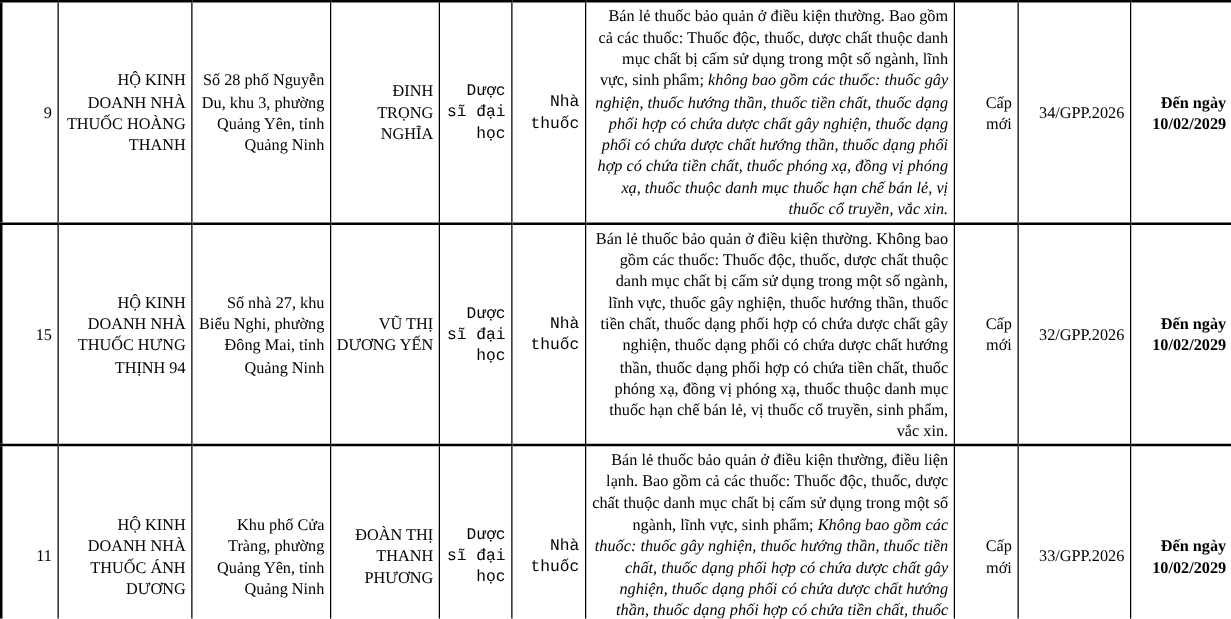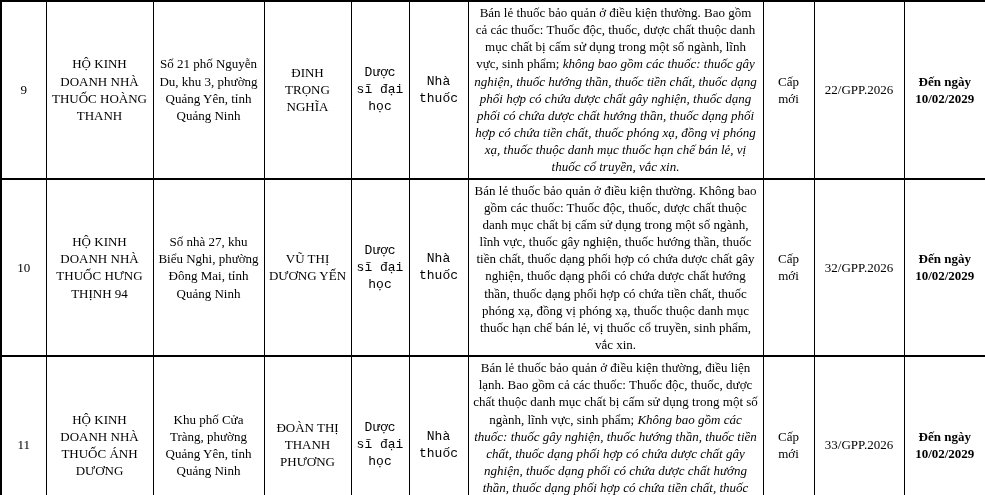--- a/index.html
+++ b/index.html
@@ -23,21 +23,21 @@
     height: 495px;
     border: 2px solid #000;
   }
   table.lic td {
     border-left: 1px solid #000;
     border-right: 1px solid #000;
     border-top: 2px solid #000;
     border-bottom: 2px solid #000;
     font-size: 13px;
     line-height: 1.32;
-    text-align: center;
+    text-align: right;
     vertical-align: middle;
     padding: 2px 4px;
     overflow: hidden;
   }
   td.c-stt { padding: 2px 2px; }
   td.c-name { padding: 2px 7px; }
   td.c-address {
     text-align: left;
     padding: 2px 3px 2px 8px;
   }
@@ -69,31 +69,31 @@
       <col style="width:59px">
       <col style="width:295px">
       <col style="width:51px">
       <col style="width:90px">
       <col style="width:82px">
     </colgroup>
     <tbody>
       <tr style="height:169px;">
         <td class="c-stt">9</td>
         <td class="c-name">HỘ KINH DOANH NHÀ THUỐC HOÀNG THANH</td>
-        <td class="c-address">Số 21 phố Nguyễn Du, khu 3, phường Quảng Yên, tỉnh Quảng Ninh</td>
+        <td class="c-address">Số 28 phố Nguyễn Du, khu 3, phường Quảng Yên, tỉnh Quảng Ninh</td>
         <td class="c-owner">ĐINH TRỌNG NGHĨA</td>
         <td class="c-qual">Dược sĩ đại học</td>
         <td class="c-type">Nhà thuốc</td>
         <td class="c-scope"><span>Bán lẻ thuốc bảo quản ở điều kiện thường. Bao gồm cả các thuốc: Thuốc độc, thuốc, dược chất thuộc danh mục chất bị cấm sử dụng trong một số ngành, lĩnh vực, sinh phẩm; </span><i>không bao gồm các thuốc: thuốc gây nghiện, thuốc hướng thần, thuốc tiền chất, thuốc dạng phối hợp có chứa dược chất gây nghiện, thuốc dạng phối có chứa dược chất hướng thần, thuốc dạng phối hợp có chứa tiền chất, thuốc phóng xạ, đồng vị phóng xạ, thuốc thuộc danh mục thuốc hạn chế bán lẻ, vị thuốc cổ truyền, vắc xin.</i></td>
         <td class="c-issue">Cấp mới</td>
-        <td class="c-lic">22/GPP.2026</td>
+        <td class="c-lic">34/GPP.2026</td>
         <td class="c-date">Đến ngày 10/02/2029</td>
       </tr>
       <tr style="height:159px;">
-        <td class="c-stt">10</td>
+        <td class="c-stt">15</td>
         <td class="c-name">HỘ KINH DOANH NHÀ THUỐC HƯNG THỊNH 94</td>
         <td class="c-address">Số nhà 27, khu Biểu Nghi, phường Đông Mai, tỉnh Quảng Ninh</td>
         <td class="c-owner">VŨ THỊ DƯƠNG YẾN</td>
         <td class="c-qual">Dược sĩ đại học</td>
         <td class="c-type">Nhà thuốc</td>
         <td class="c-scope"><span>Bán lẻ thuốc bảo quản ở điều kiện thường. Không bao gồm các thuốc: Thuốc độc, thuốc, dược chất thuộc danh mục chất bị cấm sử dụng trong một số ngành, lĩnh vực, thuốc gây nghiện, thuốc hướng thần, thuốc tiền chất, thuốc dạng phối hợp có chứa dược chất gây nghiện, thuốc dạng phối có chứa dược chất hướng thần, thuốc dạng phối hợp có chứa tiền chất, thuốc phóng xạ, đồng vị phóng xạ, thuốc thuộc danh mục thuốc hạn chế bán lẻ, vị thuốc cổ truyền, sinh phẩm, vắc xin.</span><i></i></td>
         <td class="c-issue">Cấp mới</td>
         <td class="c-lic">32/GPP.2026</td>
         <td class="c-date">Đến ngày 10/02/2029</td>
       </tr>

